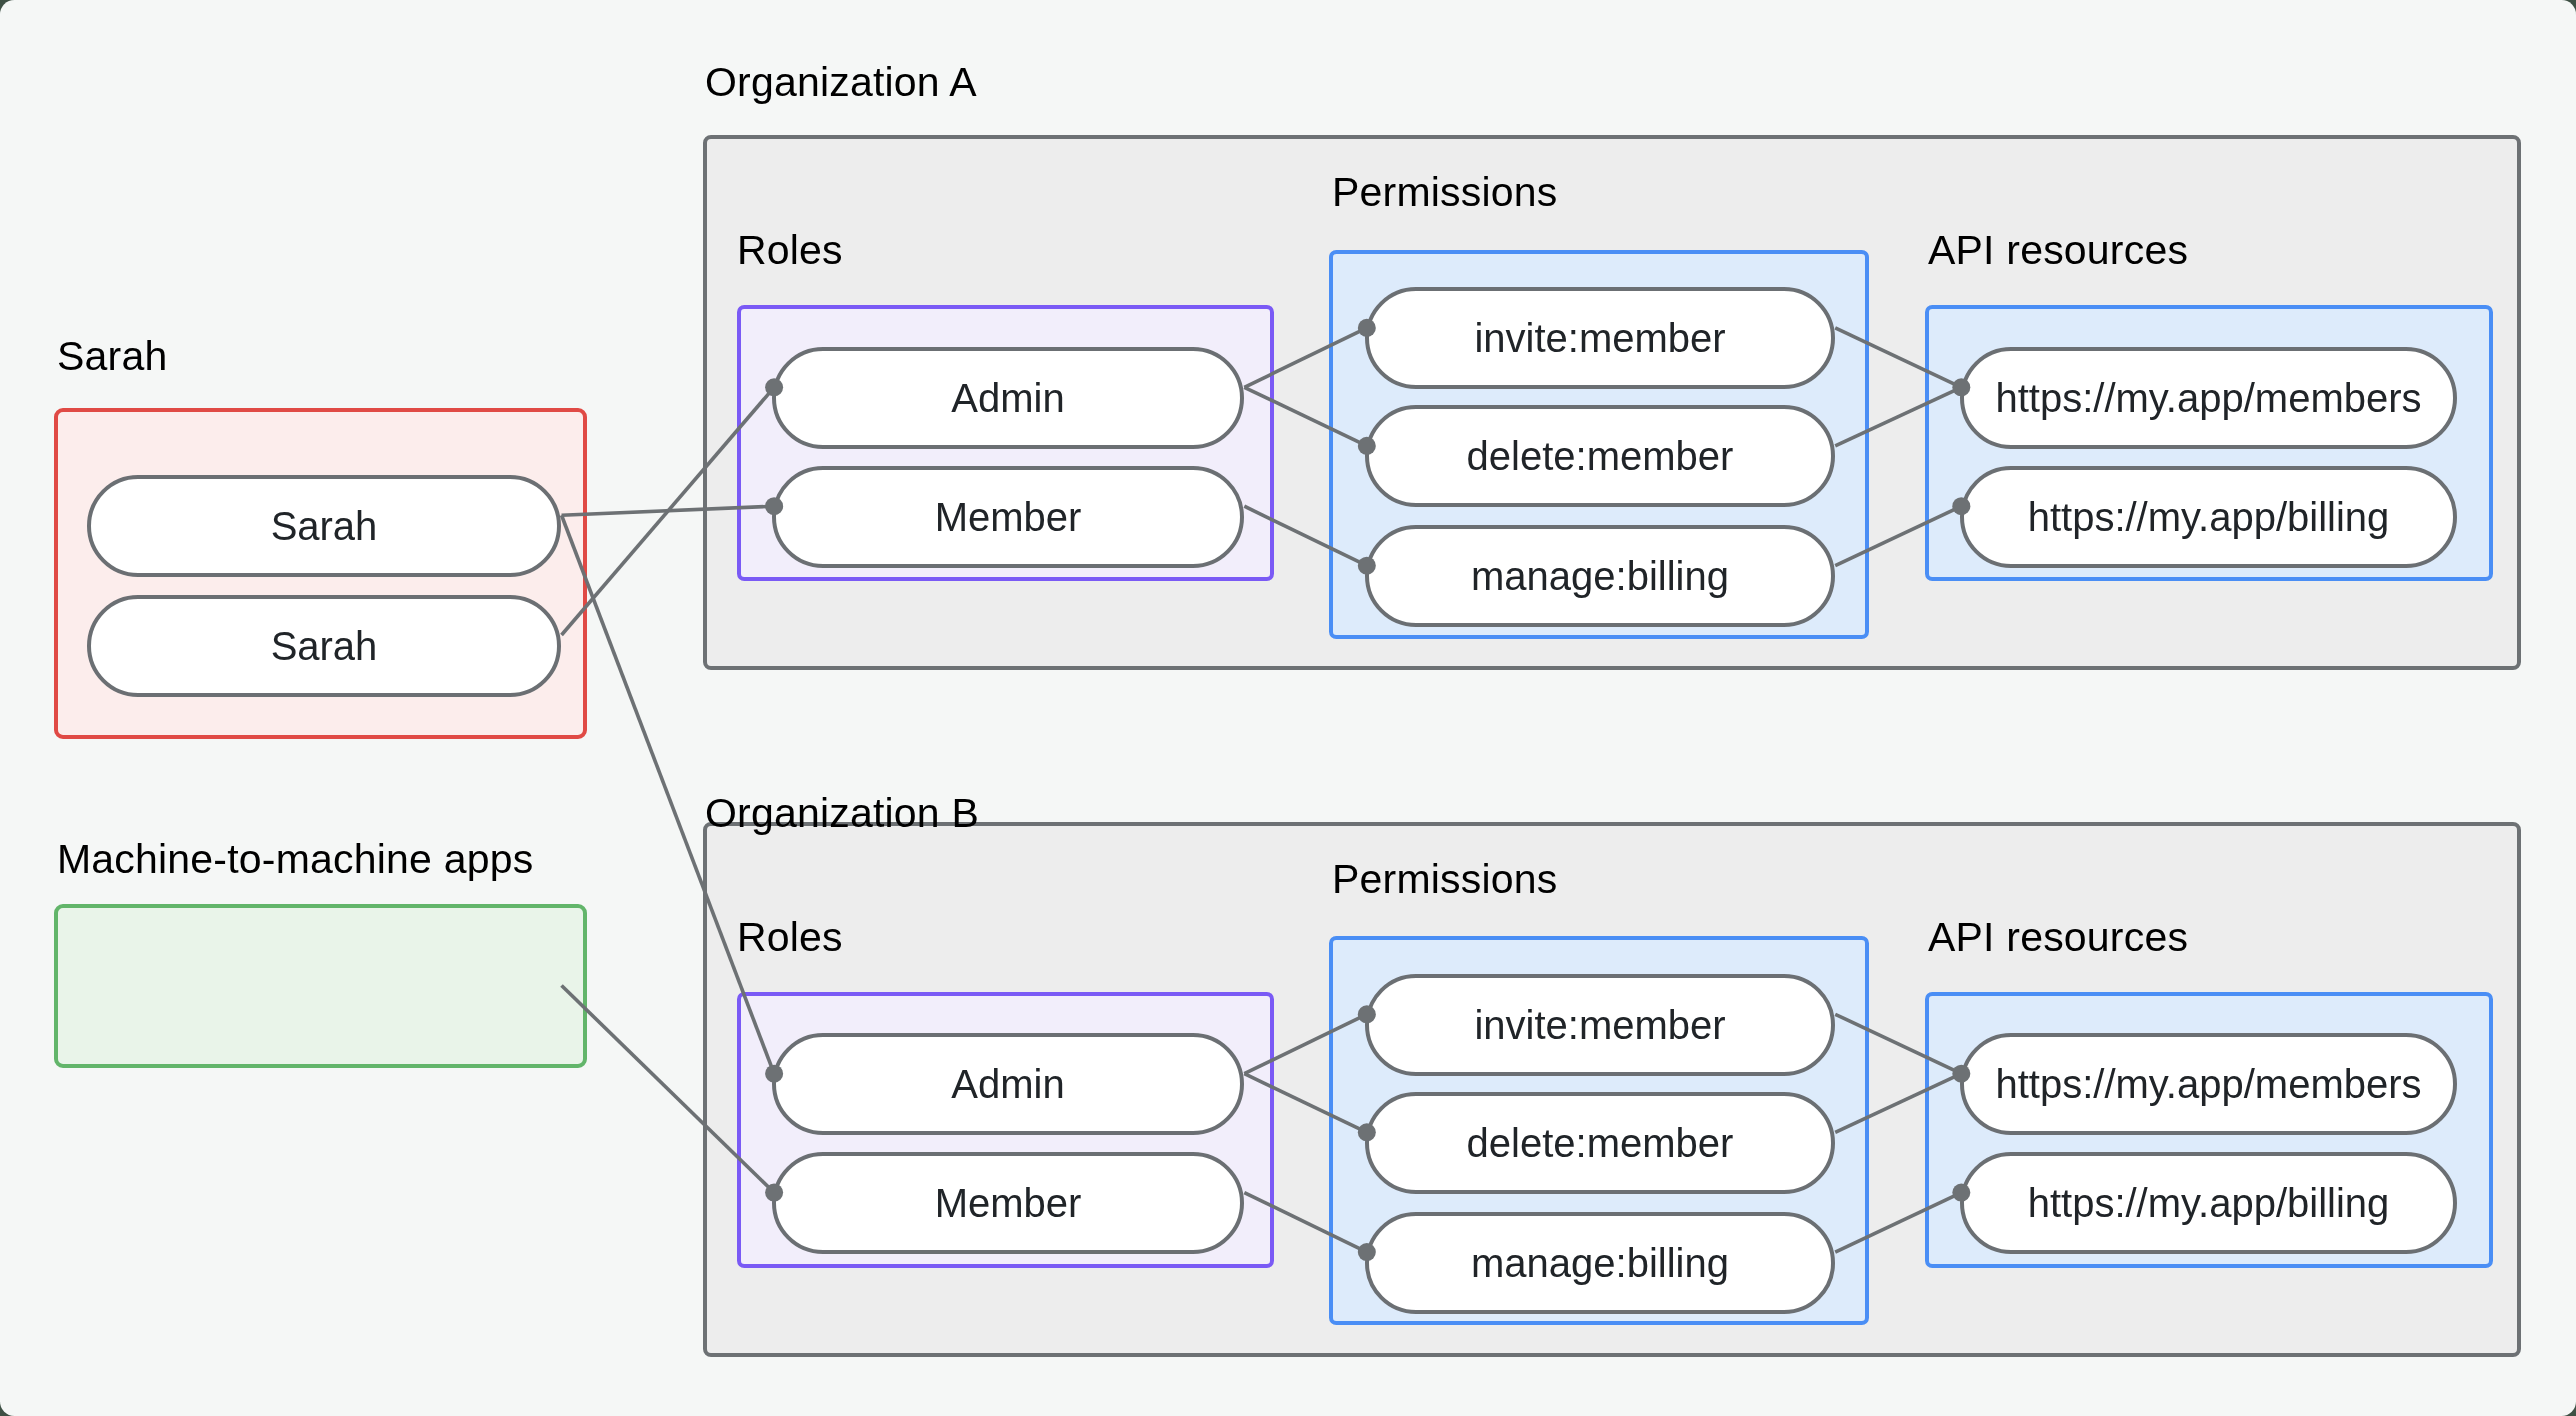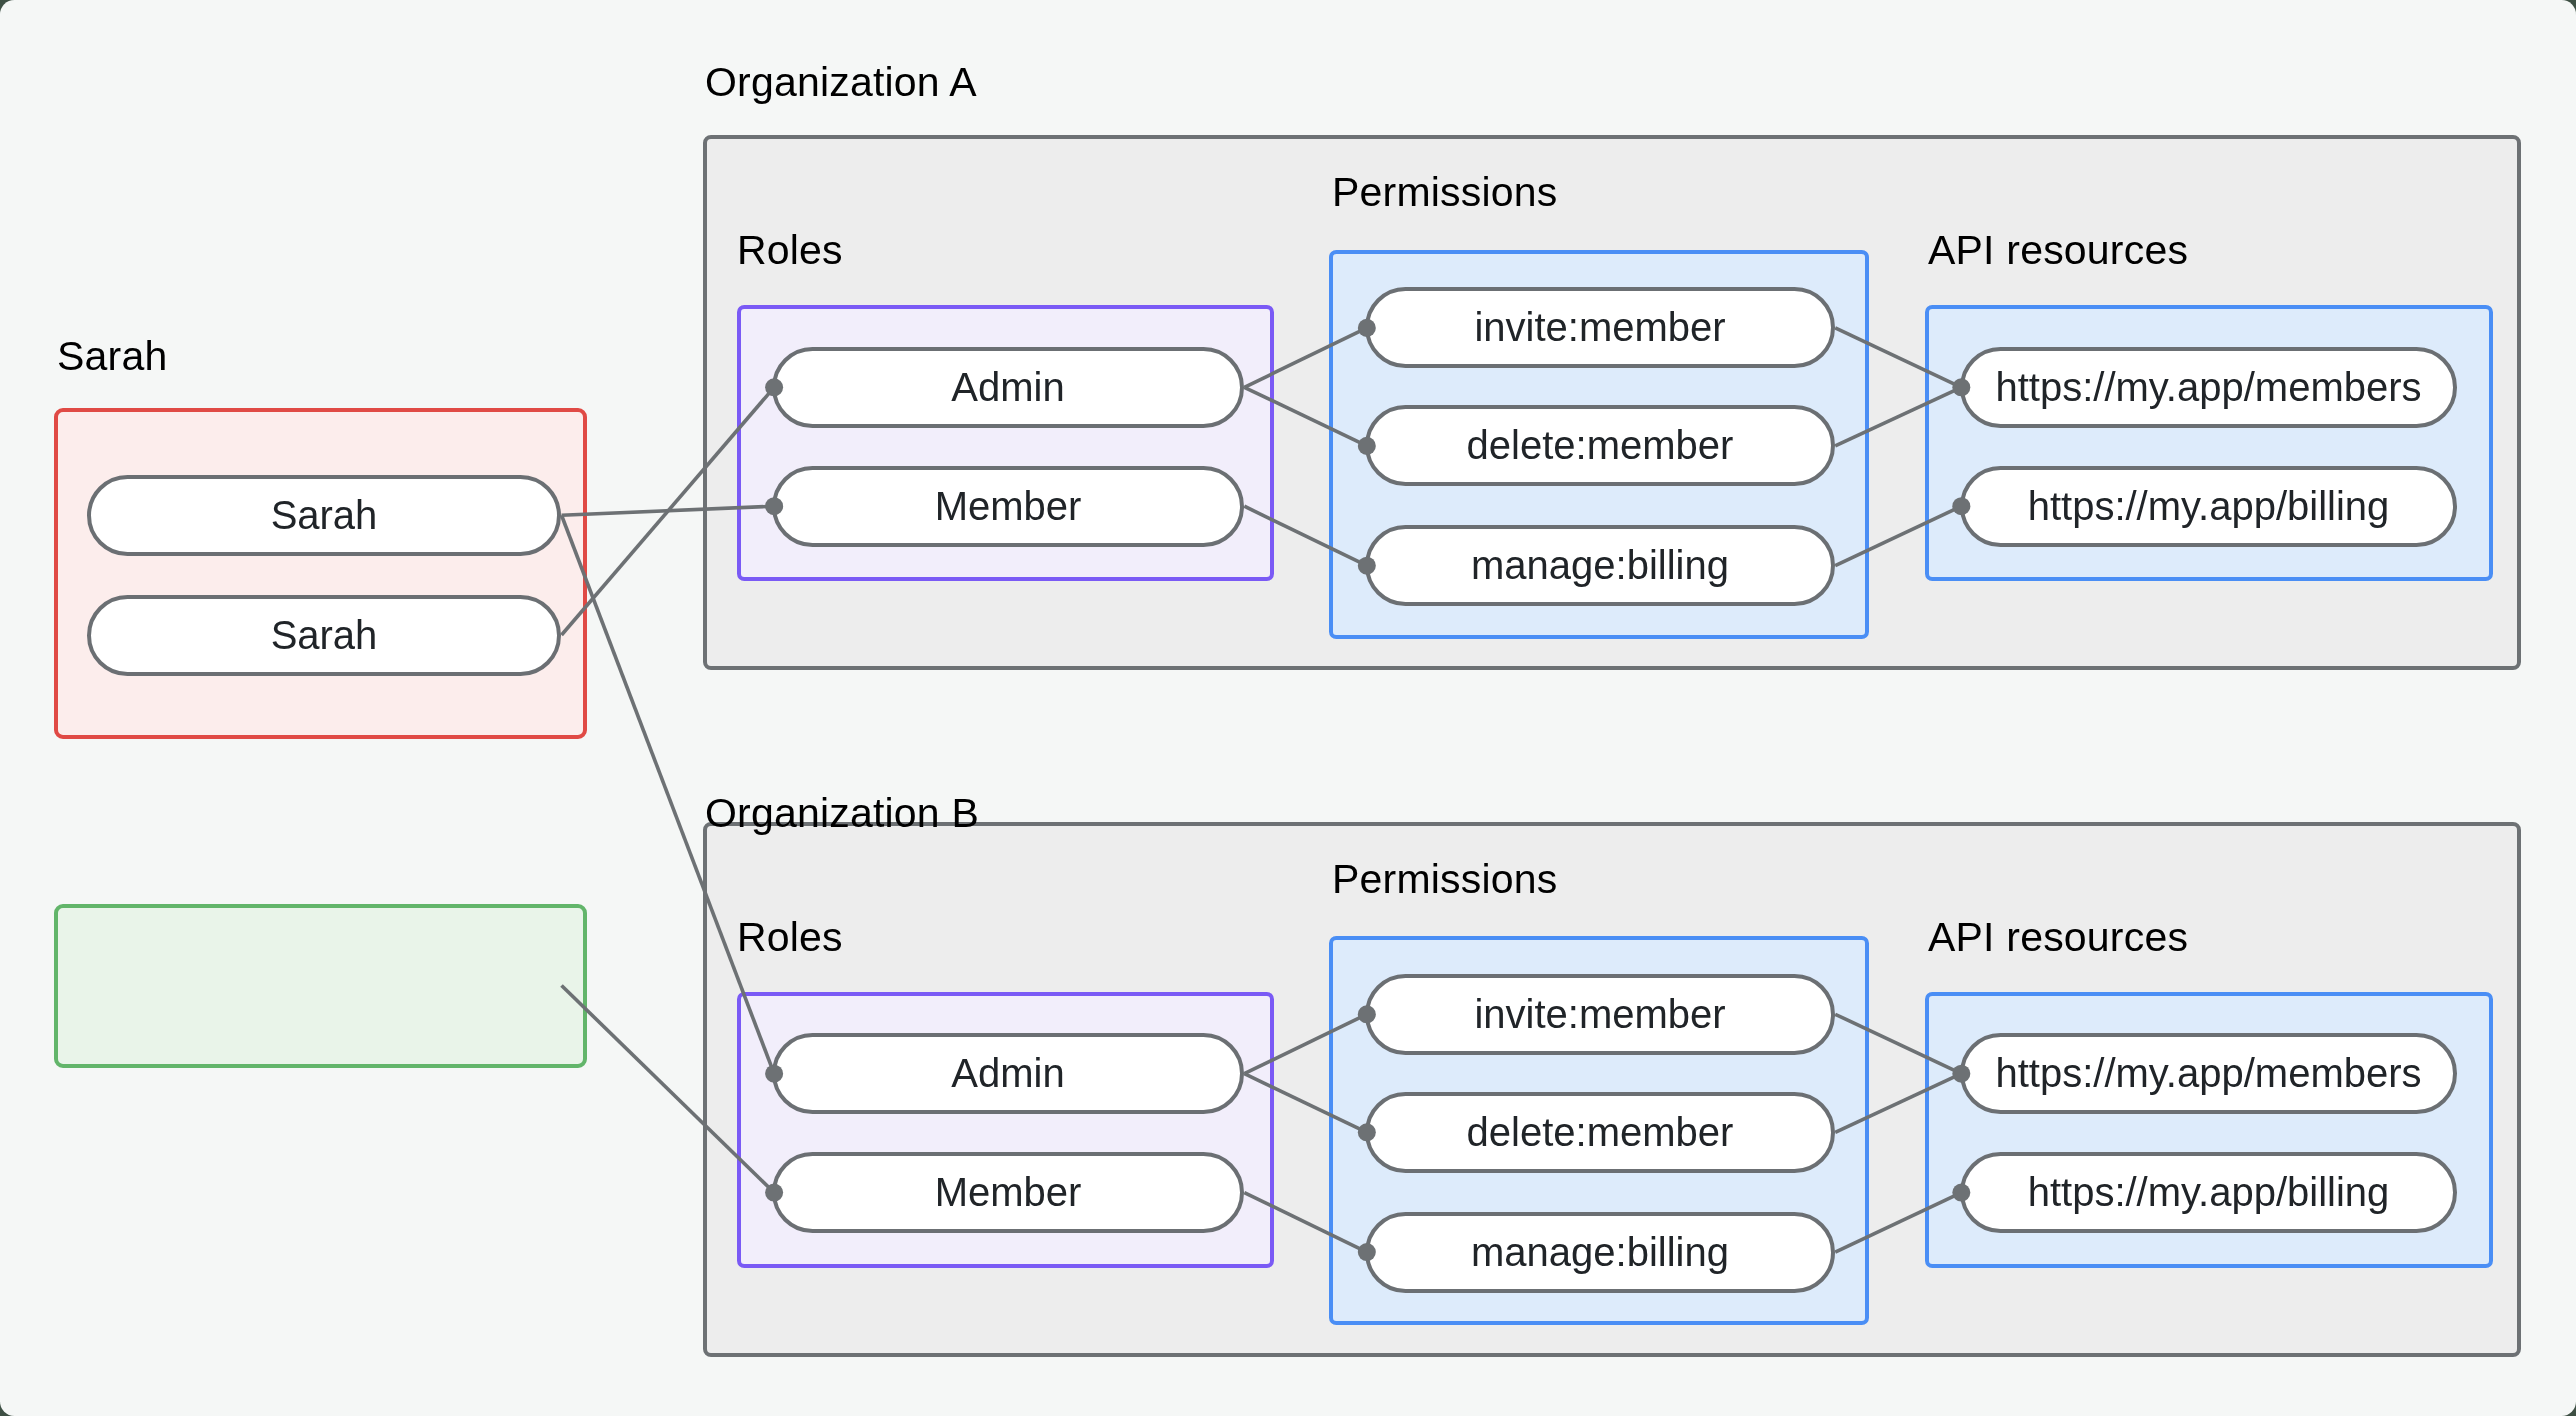--- a/index.html
+++ b/index.html
@@ -33,21 +33,21 @@
   }
   .box.users   { border: 4.5px solid #e04a45; background: #fcedec; }
   .box.m2m     { border: 4.5px solid #62b56a; background: #e9f4e9; }
   .box.org     { border: 4.5px solid #6d7174; background: #ededed; border-radius: 8px; }
   .box.roles   { border: 4.5px solid #7a5af5; background: #f2eefb; border-radius: 7.2px; z-index: 2; }
   .box.perm,
   .box.api     { border: 4.5px solid #4a8ef5; background: #ddebfb; border-radius: 7.2px; z-index: 2; }
   .pill {
     position: absolute;
     box-sizing: border-box;
-    height: 81px;
+    height: 102px;
     background: #ffffff;
     border: 4.5px solid #6b6f73;
     border-radius: 9009px;
     display: flex;
     align-items: center;
     justify-content: center;
     font-size: 40px;
     font-weight: 400;
     color: #202428;
     white-space: nowrap;
@@ -104,20 +104,21 @@
     <circle cx="1517" cy="1390" r="10"></circle>
     <circle cx="2177" cy="1192" r="10"></circle>
     <circle cx="2177" cy="1324" r="10"></circle>
   </svg>
 
   <div class="glabel" style="left:57px; top:333px">Sarah</div>
   <div class="box users" style="left:54px; top:408px; width:533px; height:331px"></div>
   <div class="pill" style="left:87px; top:475px; width:474px">Sarah</div>
   <div class="pill" style="left:87px; top:595px; width:474px">Sarah</div>
 
+  <div class="glabel" style="left:57px; top:836px">Machine-to-machine apps</div>
   <div class="box m2m" style="left:54px; top:904px; width:533px; height:164px"></div>
 
   <div class="glabel" style="left:705px; top:59px">Organization A</div>
   <div class="box org" style="left:703px; top:135px; width:1818px; height:535px"></div>
 
   <div class="glabel" style="left:737px; top:227px">Roles</div>
   <div class="box roles" style="left:737px; top:305px; width:537px; height:276px"></div>
   <div class="pill" style="left:772px; top:347px; width:472px">Admin</div>
   <div class="pill" style="left:772px; top:466px; width:472px">Member</div>
 

